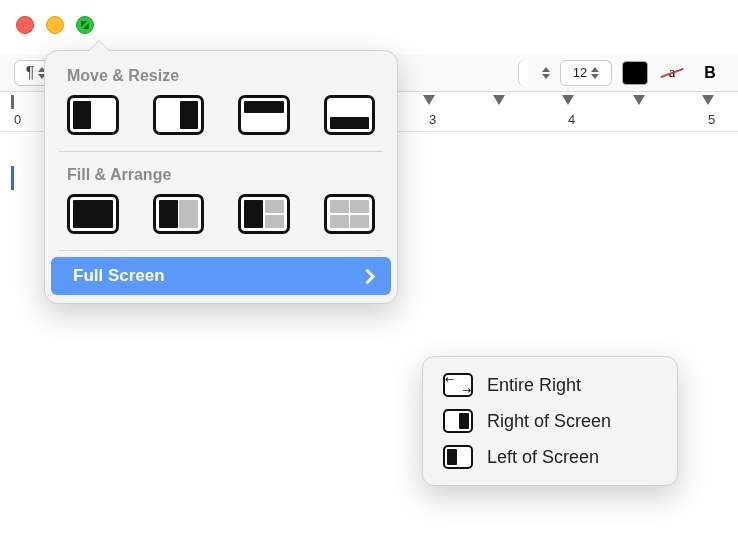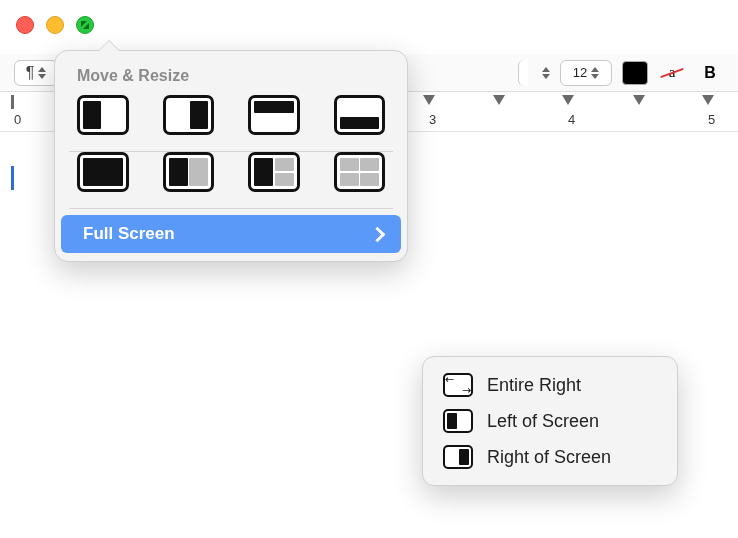--- a/index.html
+++ b/index.html
@@ -29,21 +29,21 @@
   
   .ruler { position:absolute; top:92px; left:0; right:0; height:40px; background:#fff; border-bottom:1px solid #e4e4e4; }
   .ruler .num { position:absolute; top:20px; font-size:13px; color:#3a3a3a; }
   .ruler .tri { position:absolute; top:3px; width:0; height:0; border-left:6px solid transparent; border-right:6px solid transparent; border-top:10px solid #6a6a6a; }
   .ruler .barmark { position:absolute; top:3px; width:3px; height:14px; background:#6a6a6a; }
 
   
   .cursor { position:absolute; top:166px; left:11px; width:3px; height:24px; background:#2d6fd6; }
 
   
-  .popover { position:absolute; top:50px; left:54px; width:354px; background:#f4f4f4; border:1px solid #d0d0d0; border-radius:14px; box-shadow:0 10px 30px rgba(0,0,0,.2); padding:0 0 2px 0; }
+  .popover { position:absolute; top:50px; left:44px; width:354px; background:#f4f4f4; border:1px solid #d0d0d0; border-radius:14px; box-shadow:0 10px 30px rgba(0,0,0,.2); padding:0 0 2px 0; }
   .popover::before { content:""; position:absolute; top:-10px; left:44px; width:0; height:0; border-left:10px solid transparent; border-right:10px solid transparent; border-bottom:10px solid #f4f4f4; filter:drop-shadow(0 -1px 0 #d0d0d0); }
 
   .sect-title { font-size:16px; font-weight:600; color:#8b8b8b; padding:16px 22px 10px 22px; }
   .sect-title.t2 { padding-top:14px; }
 
   .grid { display:flex; gap:34px; padding:0 22px 16px 22px; }
   .glyph { width:52px; height:40px; border:3px solid #111; border-radius:7px; position:relative; background:#fff; }
   .glyph .fill { position:absolute; background:#111; border-radius:1px; }
   .glyph .fillg { position:absolute; background:#bdbdbd; border-radius:1px; }
 
@@ -145,20 +145,21 @@
       </div>
     <div class="glyph g-top">
         <div class="fill"></div>
       </div>
     <div class="glyph g-bot">
         <div class="fill"></div>
       </div>
   </div>
   <div class="divider"></div>
 
+  <div class="sect-title t2">Fill &amp; Arrange</div>
   <div class="grid">
     <div class="glyph g-full">
         <div class="fill"></div>
       </div>
     <div class="glyph g-halves">
         <div class="fill"></div>
         <div class="fillg"></div>
       </div>
     <div class="glyph g-ltr">
         <div class="fill"></div>
@@ -182,24 +183,24 @@
 
 <div class="submenu">
   <div class="sub-item">
     <div class="sub-glyph sg-entire">
         <span class="a1">↖</span>
         <span class="a2">↖</span>
       </div>
     <span>Entire Right</span>
   </div>
   <div class="sub-item">
+    <div class="sub-glyph sg-right">
+        <div class="fill"></div>
+      </div>
+    <span>Right of Screen</span>
+  </div>
+  <div class="sub-item">
     <div class="sub-glyph sg-left">
         <div class="fill"></div>
       </div>
     <span>Left of Screen</span>
   </div>
-  <div class="sub-item">
-    <div class="sub-glyph sg-right">
-        <div class="fill"></div>
-      </div>
-    <span>Right of Screen</span>
-  </div>
 </div>
 
 </body></html>

